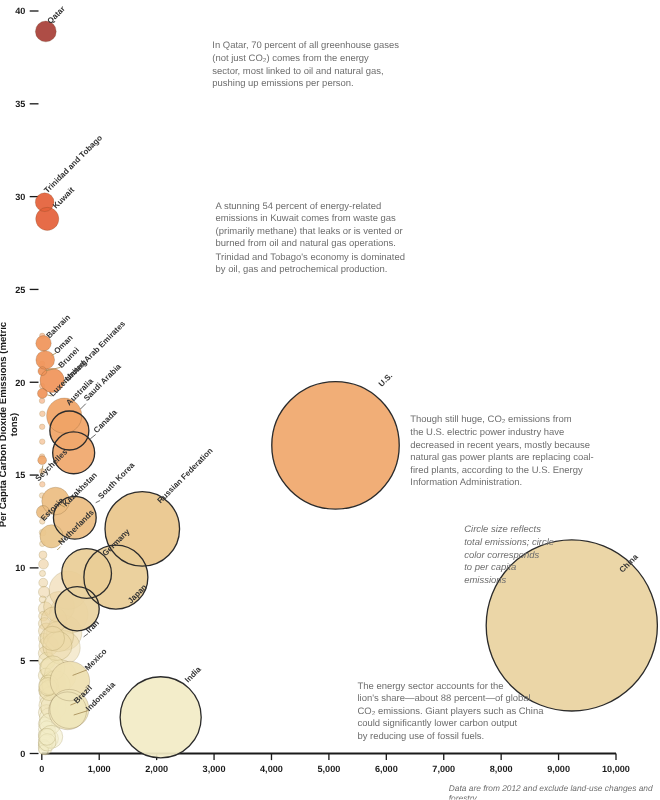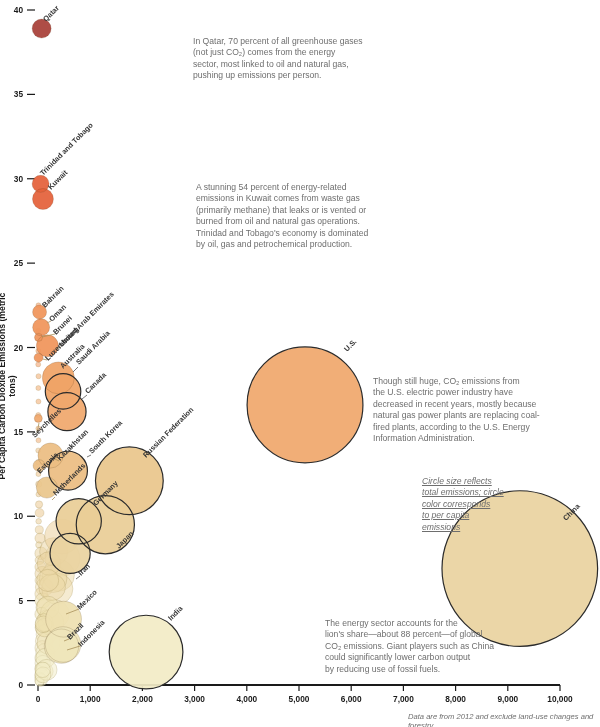--- a/index.html
+++ b/index.html
@@ -1,20 +1,20 @@
 <!DOCTYPE html>
 <html><head>
 <meta charset="utf-8">
 <style>
   html,body{margin:0;padding:0;background:#fff;}
   #page{position:relative;width:600px;height:727px;background:#fff;overflow:hidden;
         font-family:"Liberation Sans",sans-serif;}
   #chart{position:absolute;left:0;top:0;}
   .note{position:absolute;font-size:8.6px;line-height:1.33;color:#6e6e6e;white-space:pre-line;}
-  .note.italic{font-style:italic;text-decoration:underline;}
+  .note.italic{font-style:italic;}
   .axis-title{position:absolute;font-size:8.7px;font-weight:700;color:#1a1a1a;}
   #y-title{left:-93px;top:376px;width:200px;text-align:center;transform:rotate(-90deg);}
   #x-title{left:149px;top:753px;width:300px;text-align:center;}
   #footnote{position:absolute;left:408px;top:712px;width:192px;font-size:7.6px;
             font-style:italic;color:#6e6e6e;}
   .tick{font-size:8.3px;font-weight:700;fill:#1a1a1a;}
   .clabel{font-size:7.3px;font-weight:700;fill:#333;}
 </style>
 </head>
 <body>

